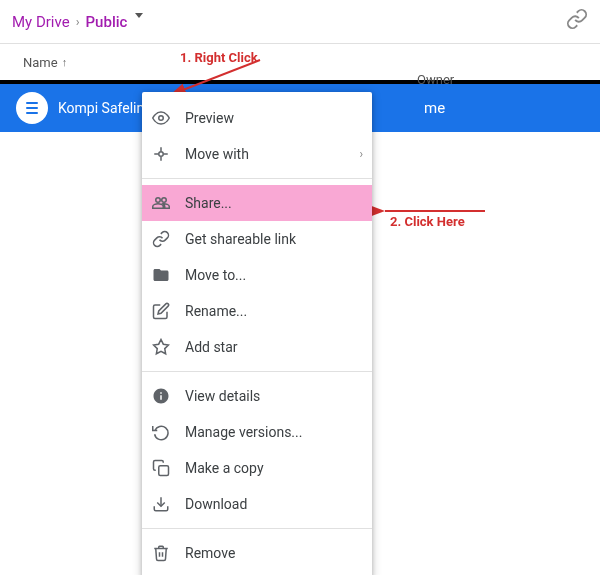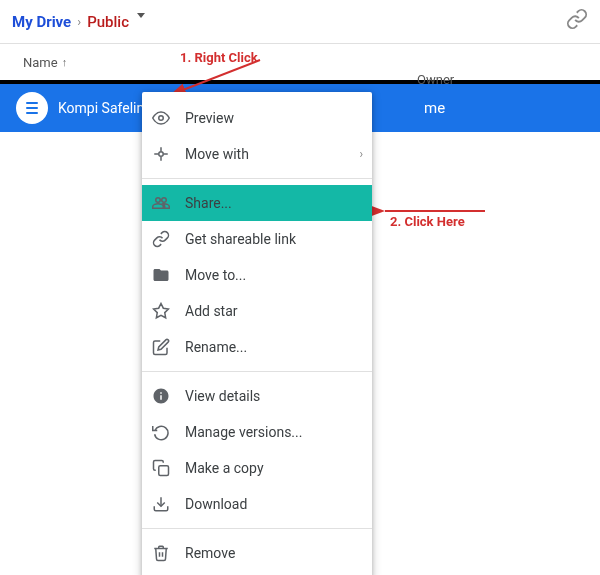--- a/index.html
+++ b/index.html
@@ -21,29 +21,28 @@
       height: 44px;
     }
     .breadcrumb {
       display: flex;
       align-items: center;
       gap: 6px;
       font-size: 15px;
       color: #555;
     }
     .breadcrumb-mydrive {
-      color: #1d4ed8;
-      font-weight: bold;
+      color: #a21caf;
     }
     .breadcrumb-sep {
       color: #888;
       font-size: 13px;
     }
     .breadcrumb-current {
-      color: #b91c1c;
+      color: #a21caf;
       font-weight: 500;
       display: flex;
       align-items: flex-start;
       gap: 8px;
     }
     .chevron-down {
       width: 0;
       height: 0;
       border-left: 4px solid transparent;
       border-right: 4px solid transparent;
@@ -143,21 +142,21 @@
       display: flex;
       align-items: center;
       padding: 8px 9px;
       cursor: pointer;
       font-size: 14px;
       color: #3c4043;
       gap: 14px;
       position: relative;
     }
     .menu-item.active {
-      background: #14b8a6;
+      background: #f9a8d4;
     }
     .menu-divider {
       height: 1px;
       background: #e0e0e0;
       margin: 6px 0;
     }
     .menu-icon {
       width: 20px;
       height: 20px;
       display: flex;
@@ -278,34 +277,34 @@
       <svg width="18" height="18" viewBox="0 0 24 24" fill="#5f6368">
         <path d="M20 6h-8l-2-2H4c-1.1 0-2 .9-2 2v12c0 1.1.9 2 2 2h16c1.1 0 2-.9 2-2V8c0-1.1-.9-2-2-2z"></path>
       </svg>
     </span>
     <span class="menu-label">Move to...</span>
   </div>
 
   <div class="menu-item">
     <span class="menu-icon">
       <svg width="18" height="18" viewBox="0 0 24 24" fill="none" stroke="#5f6368" stroke-width="2">
-        <polygon points="12 2 15.09 8.26 22 9.27 17 14.14 18.18 21.02 12 17.77 5.82 21.02 7 14.14 2 9.27 8.91 8.26 12 2"></polygon>
-      </svg>
-    </span>
-    <span class="menu-label">Add star</span>
-  </div>
-
-  <div class="menu-item">
-    <span class="menu-icon">
-      <svg width="18" height="18" viewBox="0 0 24 24" fill="none" stroke="#5f6368" stroke-width="2">
         <path d="M11 4H4a2 2 0 0 0-2 2v14a2 2 0 0 0 2 2h14a2 2 0 0 0 2-2v-7"></path>
         <path d="M18.5 2.5a2.121 2.121 0 0 1 3 3L12 15l-4 1 1-4 9.5-9.5z"></path>
       </svg>
     </span>
     <span class="menu-label">Rename...</span>
+  </div>
+
+  <div class="menu-item">
+    <span class="menu-icon">
+      <svg width="18" height="18" viewBox="0 0 24 24" fill="none" stroke="#5f6368" stroke-width="2">
+        <polygon points="12 2 15.09 8.26 22 9.27 17 14.14 18.18 21.02 12 17.77 5.82 21.02 7 14.14 2 9.27 8.91 8.26 12 2"></polygon>
+      </svg>
+    </span>
+    <span class="menu-label">Add star</span>
   </div>
 
   <div class="menu-divider"></div>
 
   <div class="menu-item">
     <span class="menu-icon">
       <svg width="18" height="18" viewBox="0 0 24 24" fill="#5f6368">
         <path d="M12 2C6.48 2 2 6.48 2 12s4.48 10 10 10 10-4.48 10-10S17.52 2 12 2zm1 15h-2v-6h2v6zm0-8h-2V7h2v2z"></path>
       </svg>
     </span>

